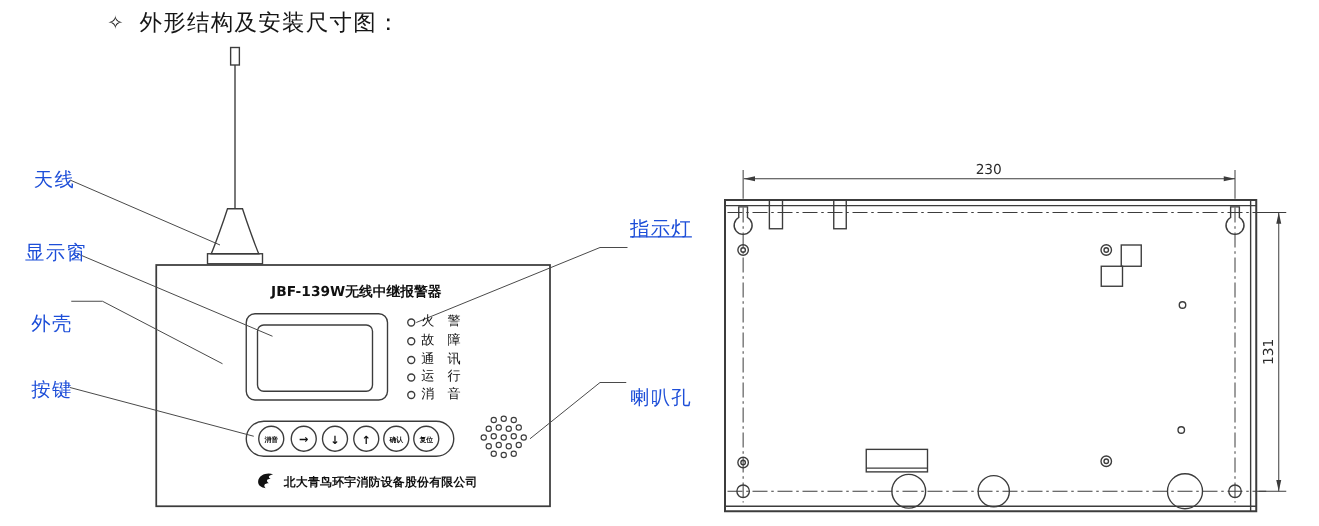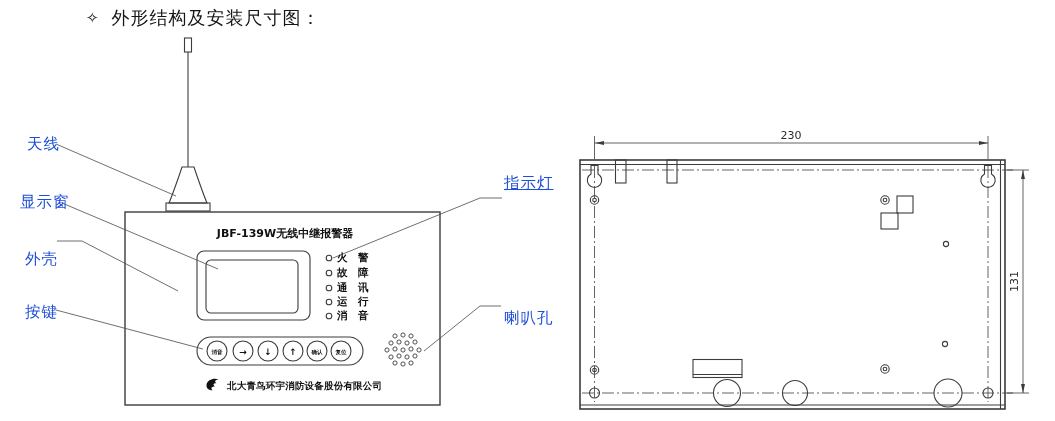--- a/index.html
+++ b/index.html
@@ -14,21 +14,21 @@
   .hdr .title{font-size:18px;color:#161616;letter-spacing:1px;}
   .callout{font-size:15.5px;color:#1d4ed8;letter-spacing:1px;white-space:nowrap;}
   .lbl-antenna{left:27px;top:134px;}
   .lbl-display{left:20px;top:192px;}
   .lbl-housing{left:25px;top:233px;margin-top:16px;}
   .lbl-keys{left:25px;top:302px;}
   .lbl-indicator{left:504px;top:173px;text-decoration:underline;}
   .lbl-speaker{left:504px;top:308px;}
   .panel-title{left:196px;top:226px;width:178px;text-align:center;
     font-size:11px;font-weight:bold;color:#111;white-space:nowrap;}
-  .led-label{left:337px;width:34px;font-size:10.5px;font-weight:bold;color:#111;
+  .led-label{left:337px;width:34px;font-size:10.5px;font-weight:normal;color:#111;
     white-space:nowrap;line-height:1;}
   .company-row{left:204px;top:376px;display:flex;align-items:flex-end;gap:6px;}
   .company-text{font-size:9.5px;font-weight:bold;color:#111;letter-spacing:0.2px;white-space:nowrap;}
   svg{position:absolute;left:0;top:0;}
   svg text{font-family:"DejaVu Sans","Liberation Sans",sans-serif;}
 </style>
 </head>
 <body>
 
 <div id="canvas">

